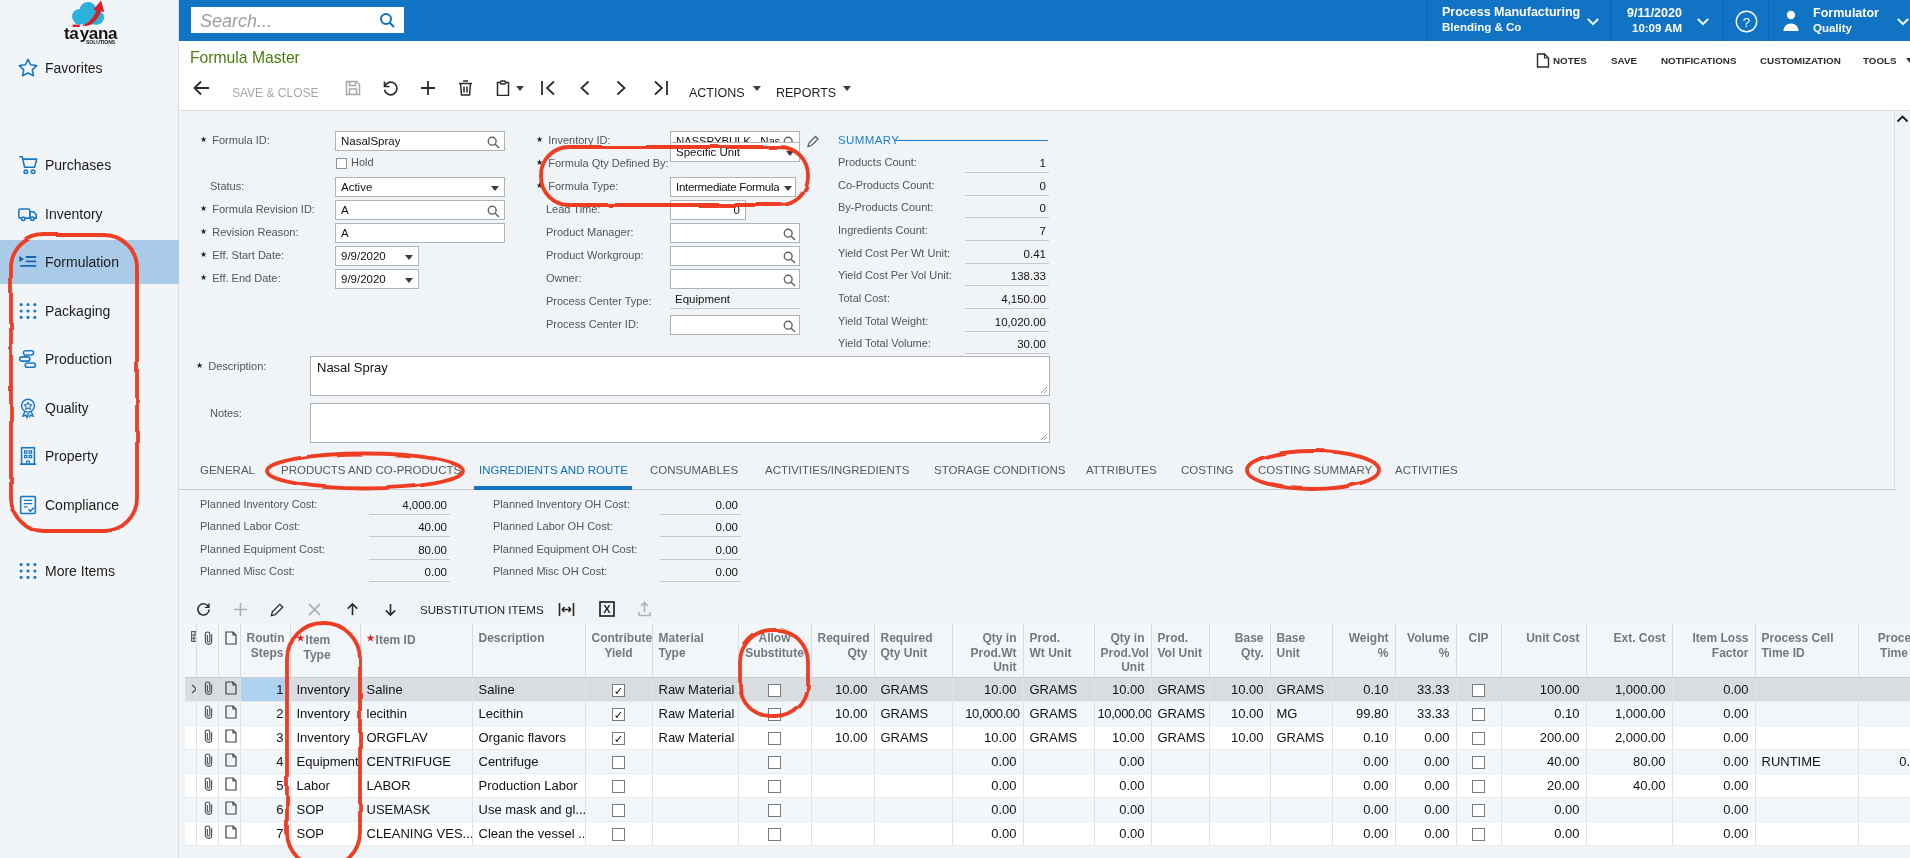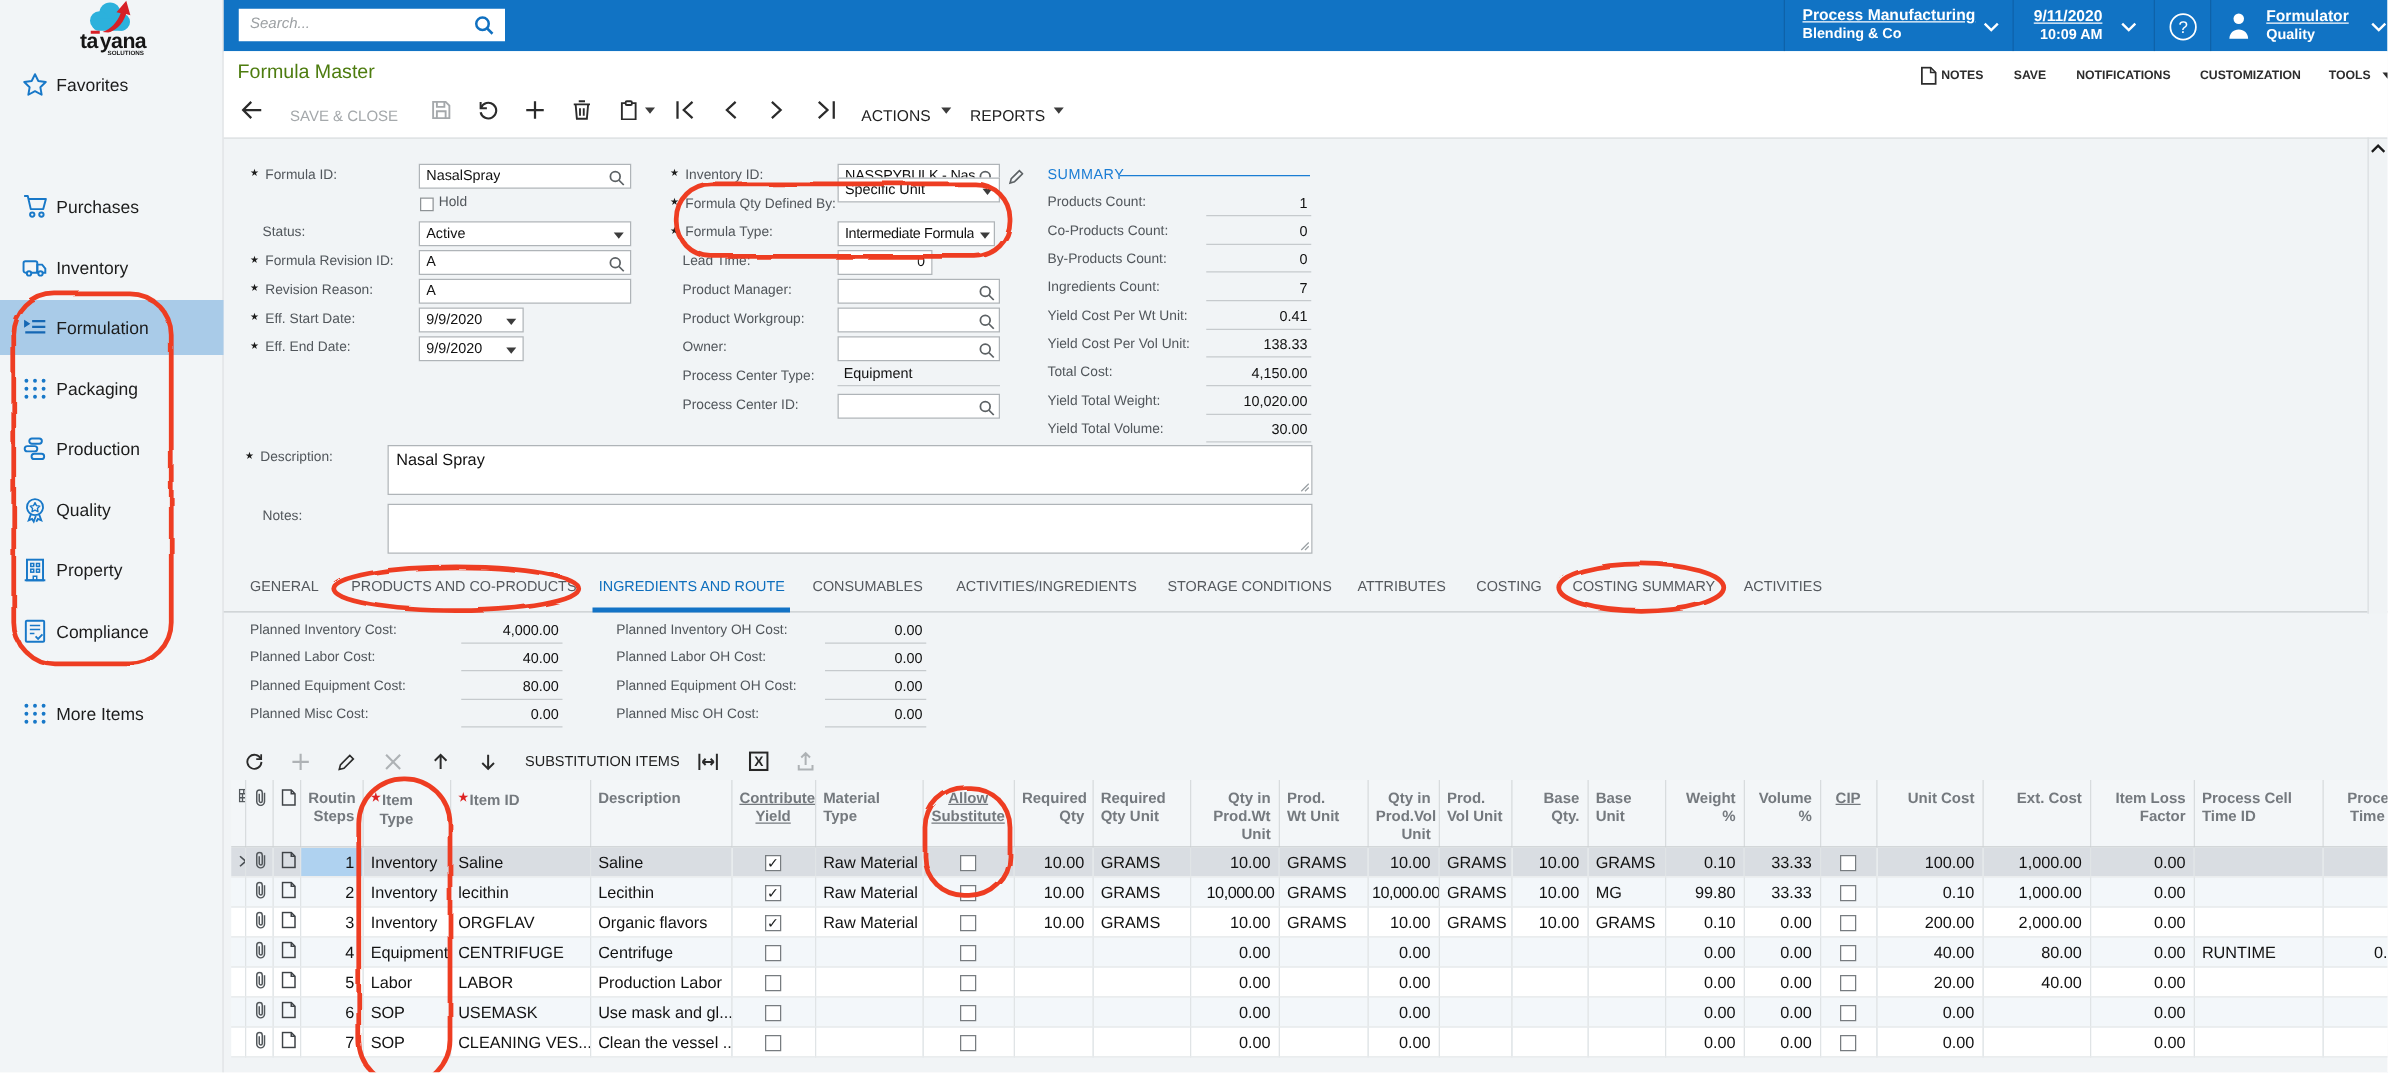--- a/index.html
+++ b/index.html
@@ -10,23 +10,23 @@
 
 #sidebar { left:0; top:0; width:179px; height:858px; background:#F2F5F7; border-right:1px solid #D9DDDF; }
 .sbitem { position:absolute; left:0; width:179px; height:44px; }
 .sbitem .ic { position:absolute; left:17px; top:11px; width:22px; height:22px; }
 .sbitem .tx { position:absolute; left:45px; top:0; line-height:44px; font-size:14px; color:#1c1c1c; white-space:nowrap; }
 .sbsel { background:#A9CBE8; }
 
 
 #bluebar { left:179px; top:0; width:1731px; height:41px; background:#1173C4; }
 #searchbox { position:absolute; left:12px; top:7px; width:213px; height:26px; background:#fff; }
-#searchbox .ph { position:absolute; left:9px; top:4px; font-size:12px; font-style:italic; color:#9CA0A3; }
+#searchbox .ph { position:absolute; left:9px; top:4px; font-size:18px; font-style:italic; color:#9CA0A3; }
 .bb-divider { position:absolute; top:0; width:1px; height:41px; background:#0E62A9; }
-.bbt1 { font-size:12.5px; font-weight:bold; color:#fff; white-space:nowrap;text-decoration:underline; }
+.bbt1 { font-size:12.5px; font-weight:bold; color:#fff; white-space:nowrap; }
 .bbt2 { font-size:11.5px; font-weight:bold; color:#fff; white-space:nowrap; }
 
 
 #whiteband { left:179px; top:41px; width:1731px; height:69px; background:#fff; }
 #title { position:absolute; left:11px; top:8px; font-size:15.7px; color:#4d7c0f; }
 .toplink { position:absolute; top:14px; font-size:9.8px; font-weight:bold; color:#2c2c2c; }
 .tbi { position:absolute; top:39px; }
 .tbtext { position:absolute; top:45px; font-size:12.5px; color:#1f1f1f; }
 
 
@@ -47,21 +47,21 @@
 
 
 #grid { position:absolute; left:6px; top:514px; }
 table.g { border-collapse:collapse; table-layout:fixed; width:1746px; }
 table.g td { font-size:13px; color:#121212; padding:0 6px; height:24px; border-right:1px solid #E0E4E6; border-bottom:1px solid #E7EAEC; white-space:nowrap; overflow:hidden; }
 table.g tr.hd td { height:53px; background:#F3F6F8; color:#74797E; font-weight:bold; font-size:12px; vertical-align:top; padding-top:7px; line-height:14.5px; border-right:1px solid #D8DCDE; border-bottom:1px solid #C9CDCF; }
 tr.odd td { background:#fff; }
 tr.even td { background:#F3F7FA; }
 tr.sel td { background:#D9DDE2; }
 .rt { text-align:right; }
-.ct { text-align:center;text-decoration:underline; }
+.ct { text-align:center; }
 .cb { display:inline-block; width:13px; height:13px; border:1px solid #777C80; background:#fff; line-height:12px; font-size:11.5px; color:#16181a; text-align:center; vertical-align:middle; }
 .redstar { color:#D22; font-size:9px; vertical-align:3px; margin-right:1px; }
 </style>
 </head>
 <body>
 <div id="stage">
 
   <div id="sidebar" class="abs">
 
     <svg class="abs" style="left:62px;top:0px" width="56" height="46" viewBox="0 0 56 46">

